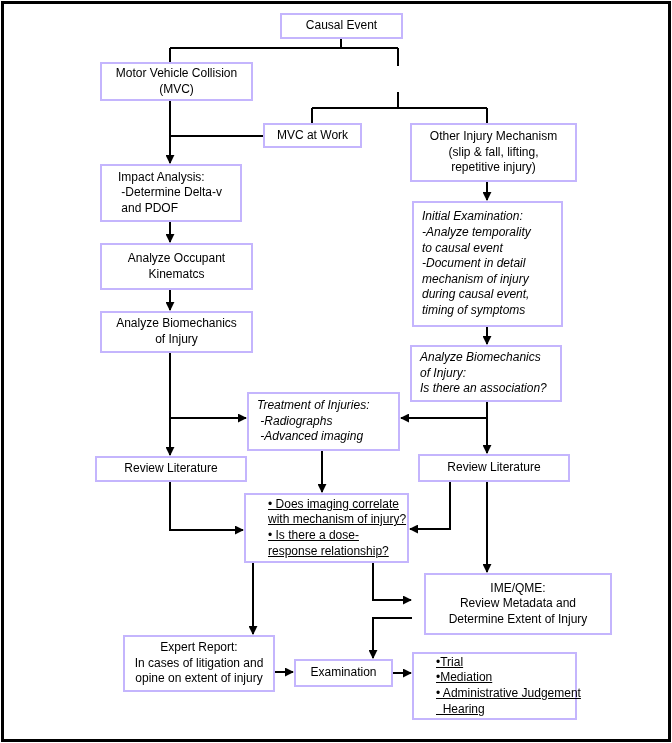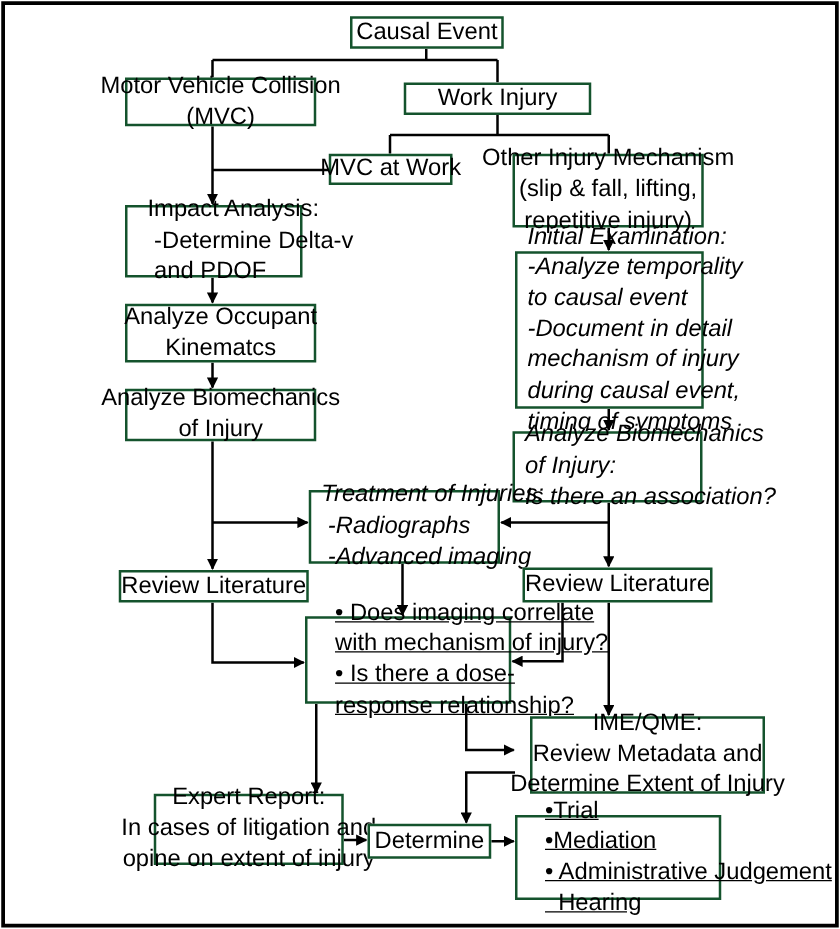--- a/index.html
+++ b/index.html
@@ -15,27 +15,27 @@
   }
   .frame{
     position:absolute;inset:1px;
     border:3px solid #000;
     pointer-events:none;
   }
   .wires{position:absolute;left:0;top:0;}
   .node{
     position:absolute;
     box-sizing:border-box;
-    border:2px solid #14532d;
+    border:2px solid #c4b5fd;
     background:#fff;
     display:flex;
     align-items:center;
     justify-content:center;
     text-align:center;
-    font-size:19px;
+    font-size:12px;
     line-height:1.3;
     white-space:pre;
     z-index:2;
   }
   .node.left{
     justify-content:flex-start;
     text-align:left;
   }
   .pl6{padding-left:22px;text-decoration:underline;}
   .pl8{padding-left:8px;font-style:italic;}
@@ -96,25 +96,24 @@
 
       <path marker-end="url(#arr)" d="M393,673 L411,673"></path>
     </g>
   </svg>
 
   <div class="node" style="left:280px;top:13px;width:123px;height:26px">Causal Event</div>
 
   <div class="node" style="left:100px;top:62px;width:153px;height:39px">Motor Vehicle Collision
 (MVC)</div>
 
-  <div class="node" style="left:323px;top:66px;width:150px;height:26px">Work Injury</div>
 
   <div class="node" style="left:263px;top:123px;width:99px;height:25px">MVC at Work</div>
 
-  <div class="node" style="left:410px;top:123px;width:153px;height:59px">Other Injury Mechanism
+  <div class="node" style="left:410px;top:123px;width:167px;height:59px">Other Injury Mechanism
 (slip &amp; fall, lifting,
 repetitive injury)</div>
 
   <div class="node left pl16" style="left:100px;top:164px;width:142px;height:58px">Impact Analysis:
  -Determine Delta-v
  and PDOF</div>
 
   <div class="node" style="left:100px;top:243px;width:153px;height:47px">Analyze Occupant
 Kinematcs</div>
 
@@ -147,21 +146,21 @@
 response relationship?</div>
 
   <div class="node" style="left:424px;top:573px;width:188px;height:62px">IME/QME:
 Review Metadata and
 Determine Extent of Injury</div>
 
   <div class="node" style="left:123px;top:635px;width:152px;height:57px">Expert Report:
 In cases of litigation and
 opine on extent of injury</div>
 
-  <div class="node" style="left:294px;top:659px;width:99px;height:28px">Determine</div>
+  <div class="node" style="left:294px;top:659px;width:99px;height:28px">Examination</div>
 
   <div class="node left pl6" style="left:412px;top:652px;width:165px;height:68px">•Trial
 •Mediation
 • Administrative Judgement
   Hearing</div>
 
   <div class="frame"></div>
 </div>
 
 </body></html>

